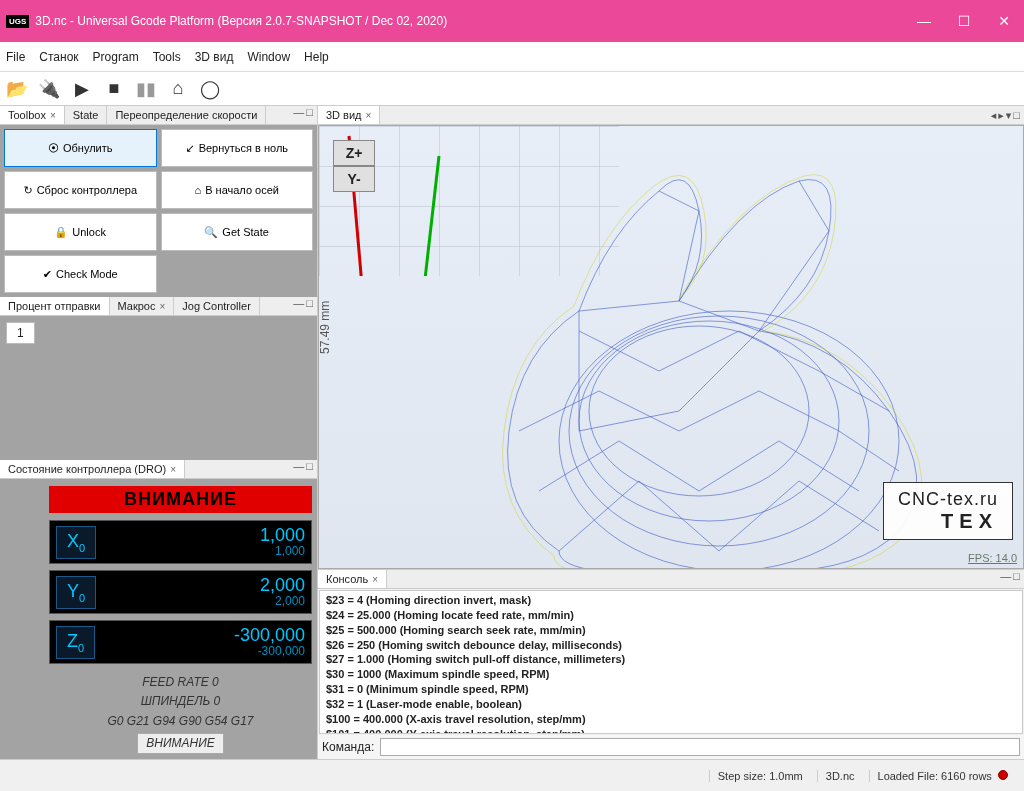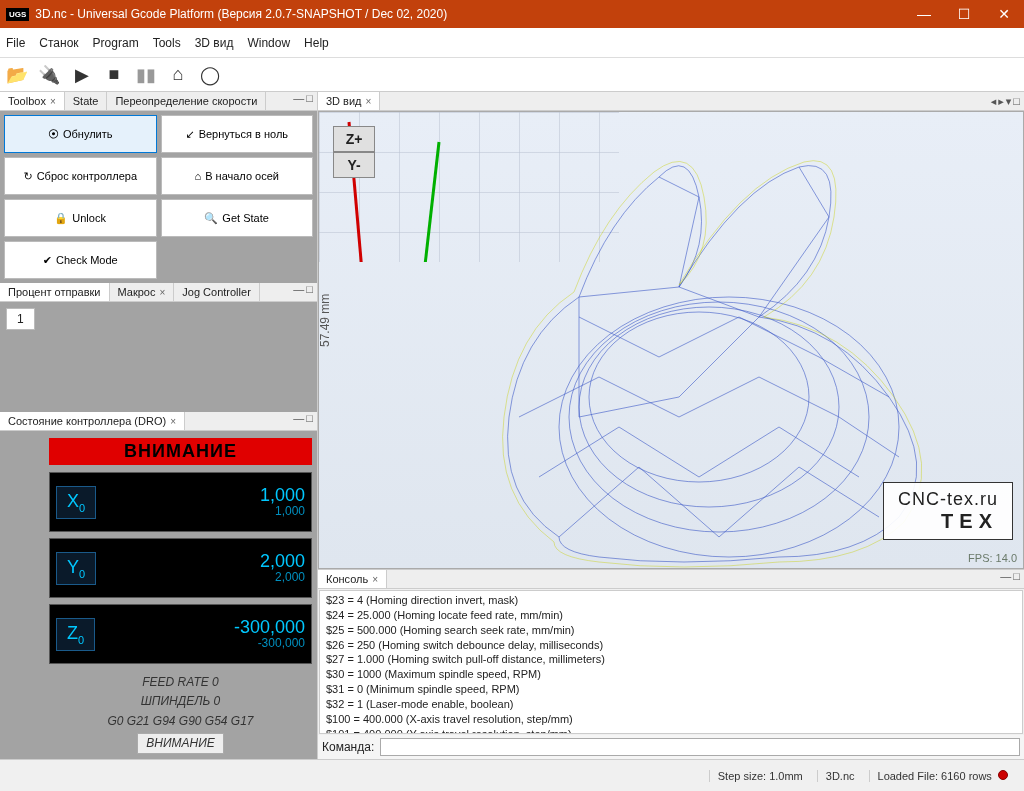--- a/index.html
+++ b/index.html
@@ -1,17 +1,17 @@
 <!DOCTYPE html>
 <html><head>
 <meta charset="utf-8">
 <style>
 * { margin: 0; padding: 0; box-sizing: border-box; font-family: "Segoe UI", Tahoma, sans-serif; }
 body { width: 1024px; height: 791px; background: #f0f0f0; display: flex; flex-direction: column; overflow: hidden; font-size: 12px; color: #222; }
-.titlebar { background: #c2410c; color: #fff; height: 28px; display: flex; align-items: center; padding: 0 0 0 6px; }
+.titlebar { background: #ec4899; color: #fff; height: 42px; display: flex; align-items: center; padding: 0 0 0 6px; }
 .titlebar .logo { background: #000; color: #fff; font-size: 8px; font-weight: bold; padding: 2px 3px; margin-right: 6px; }
 .titlebar .title { flex: 1; font-size: 12px; }
 .titlebar .winbtn { width: 40px; height: 26px; display: flex; align-items: center; justify-content: center; font-size: 14px; }
 .titlebar .winbtn.close { background: transparent; }
 .menubar { background: #fff; height: 30px; display: flex; align-items: center; padding: 0 6px; gap: 14px; border-bottom: 1px solid #ddd; }
 .menubar span { font-size: 12px; }
 .toolbar { background: #fff; height: 34px; display: flex; align-items: center; padding: 0 6px; gap: 8px; border-bottom: 1px solid #ccc; }
 .toolbar .tbtn { width: 24px; height: 24px; display: flex; align-items: center; justify-content: center; font-size: 18px; color: #333; }
 .main { flex: 1; display: flex; min-height: 0; }
 .left { width: 318px; display: flex; flex-direction: column; background: #a3a3a3; border-right: 1px solid #ccc; }
@@ -21,41 +21,41 @@
 .tab.active { background: #fff; }
 .tab .x { font-size: 10px; color: #666; }
 .panel-minmax { margin-left: auto; display: flex; gap: 2px; padding: 0 4px; font-size: 11px; color: #555; }
 .toolbox { padding: 4px; display: grid; grid-template-columns: 1fr 1fr; gap: 4px; }
 .toolbox button { height: 38px; background: #fff; border: 1px solid #bbb; font-size: 11px; display: flex; align-items: center; justify-content: center; gap: 4px; }
 .toolbox button.selected { border: 1px solid #0078d7; background: #e5f1fb; }
 .jog-row { padding: 6px; }
 .jog-row .pg { background: #fff; border: 1px solid #bbb; padding: 3px 10px; display: inline-block; }
 .dro-panel { flex: 1; display: flex; flex-direction: column; padding: 3px; margin-left: 44px; }
 .alarm { background: #e00000; color: #000; font-weight: bold; text-align: center; font-size: 18px; padding: 3px 0; margin: 4px 2px; letter-spacing: 1px; font-family: Arial; }
-.dro { background: #000; color: #00c8ff; margin: 3px 2px; padding: 4px 6px; display: flex; align-items: center; border: 1px solid #555; height: 60px; }
+.dro { background: #000; color: #00c8ff; margin: 3px 2px; padding: 4px 6px; display: flex; align-items: center; border: 1px solid #555; height: 44px; }
 .dro .axis { background: #0a1a2a; border: 1px solid #1a5a8a; color: #00c8ff; padding: 4px 10px; font-size: 18px; font-family: "Courier New", monospace; }
 .dro .axis sub { font-size: 11px; }
 .dro .vals { margin-left: auto; text-align: right; font-family: "Courier New", monospace; }
 .dro .vals .big { font-size: 18px; line-height: 1; }
 .dro .vals .sm { font-size: 12px; color: #0090c0; }
 .dro-info { text-align: center; padding: 6px 0 2px; font-size: 12px; color: #333; line-height: 1.6; font-style: italic; }
 .dro-info .badge { display: inline-block; border: 1px solid #aaa; padding: 0 8px; background: #eee; margin-top: 2px; }
 .viewport { flex: 1; position: relative; background: linear-gradient(#e8eef7, #dfe6ef); border: 1px solid #aaa; overflow: hidden; }
 .view-tabs-row { display: flex; align-items: center; background: #eee; border-bottom: 1px solid #ccc; }
 .view-ctrls { position: absolute; top: 14px; left: 14px; display: flex; flex-direction: column; }
 .view-ctrls div { background: #e0e0e0; border: 1px solid #888; width: 42px; height: 26px; display: flex; align-items: center; justify-content: center; font-size: 14px; font-weight: bold; }
 .grid { position: absolute; inset: 0; }
 .dim-label { position: absolute; left: 6px; top: 50%; transform: rotate(-90deg); transform-origin: left; font-size: 12px; color: #555; }
-.fps { position: absolute; right: 6px; bottom: 4px; font-size: 11px; color: #6a7a6a; }
+.fps { position: absolute; right: 6px; bottom: 4px; font-size: 11px; color: #6a7a6a; text-decoration: underline; }
 .watermark { position: absolute; right: 10px; bottom: 28px; background: rgba(255,255,255,0.92); border: 1px solid #333; padding: 6px 14px; text-align: right; font-family: Georgia, serif; }
 .watermark .l1 { font-size: 18px; letter-spacing: 1px; }
 .watermark .l2 { font-size: 20px; letter-spacing: 6px; font-weight: bold; }
 .bunny { position: absolute; left: 60px; top: 5px; width: 640px; height: 460px; }
 .console-panel { height: 190px; display: flex; flex-direction: column; border-top: 1px solid #ccc; justify-content: space-between; }
-.console-body { flex: 1; background: #fff; border: 1px solid #ccc; margin: 1px; padding: 2px 6px; overflow: auto; font-size: 11px; line-height: 1.35; font-family: Tahoma; }
+.console-body { flex: 1; background: #fff; border: 1px solid #ccc; margin: 1px; padding: 2px 6px; overflow: auto; font-size: 11px; line-height: 1.35; font-family: Tahoma; font-weight: bold; }
 .cmd-row { display: flex; align-items: center; padding: 3px 4px; gap: 6px; background: #f5f5f5; }
 .cmd-row input { flex: 1; border: 1px solid #aaa; padding: 2px 4px; font-size: 11px; }
 .statusbar { height: 32px; border-top: 1px solid #ccc; background: #f0f0f0; display: flex; align-items: center; justify-content: flex-end; padding: 0 8px; gap: 6px; font-size: 11px; color: #333; }
 .statusbar .seg { border-left: 1px solid #ccc; padding: 0 8px; }
 .led { width: 10px; height: 10px; border-radius: 50%; background: #c00; display: inline-block; border: 1px solid #800; }
 </style>
 </head>
 <body>
 
 <div class="titlebar">

